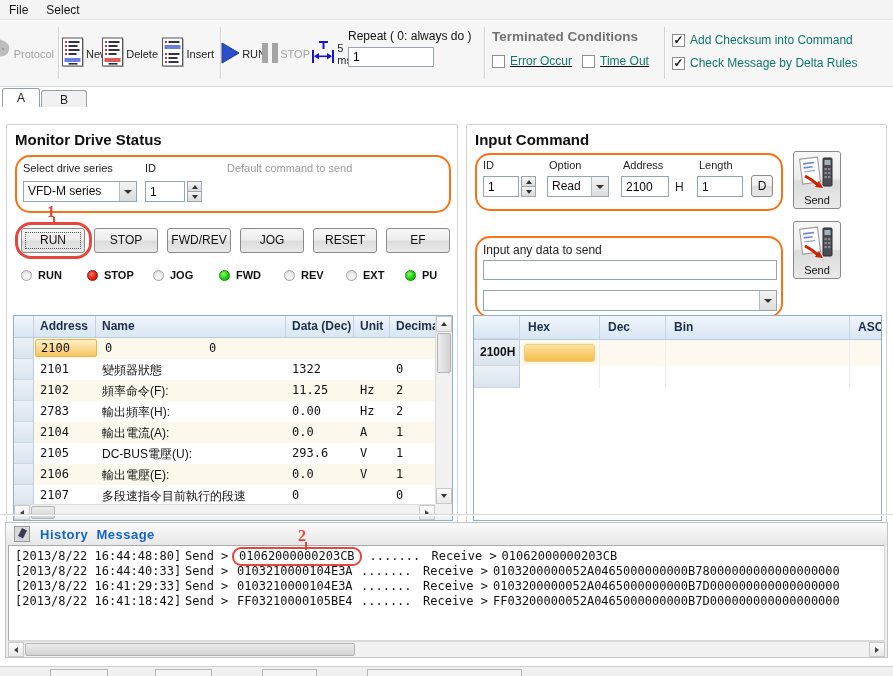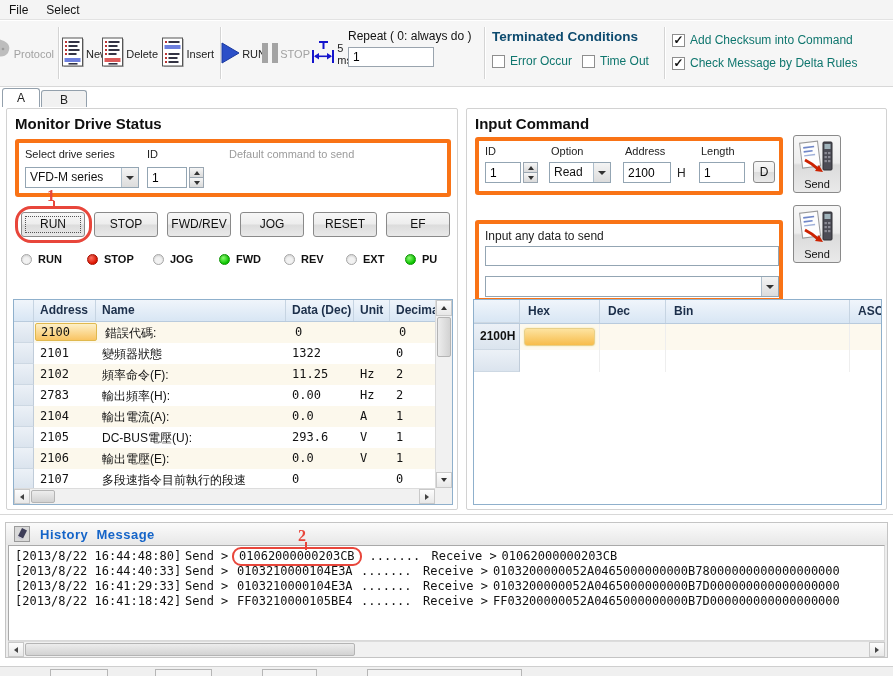--- a/index.html
+++ b/index.html
@@ -16,39 +16,39 @@
   .tsep { position:absolute; top:6px; height:52px; width:1px; background:#d4d4d4; box-shadow:1px 0 0 #fff; }
   .tbtn { position:absolute; top:6px; display:flex; align-items:center; justify-content:flex-end; height:52px; cursor:default; }
   .tbtn .ticon { height:36px; display:flex; align-items:center; justify-content:center; }
   .tbtn .tlabel { font-size:11px; color:#222; margin-top:2px; }
   .tbtn.disabled .tlabel { color:#a2a2a2; }
   .drop-arrow { position:absolute; width:0; height:0; border-left:4px solid transparent; border-right:4px solid transparent; border-top:4px solid #222; top:28px; }
   .repeat-group { position:absolute; left:348px; top:8px; }
   .repeat-label { font-size:12px; color:#111; }
   .repeat-input { display:block; margin-top:4px; width:86px; height:20px; border:1px solid #9aa4ae; background:#fff; font-size:12px; padding:1px 4px; font-family:"Liberation Sans",sans-serif; }
   .term-group { position:absolute; left:492px; top:8px; width:166px; }
-  .term-title { color:#0c4a6e; font-weight:bold; font-size:13.5px; }
+  .term-title { color:#737373; font-weight:bold; font-size:13.5px; }
   .cb-line { display:flex; align-items:center; margin-top:10px; }
   .checkbox { width:13px; height:13px; background:#fff; border:1px solid #8e8e8e; display:inline-flex; align-items:center; justify-content:center; flex:0 0 13px; }
   .checkbox .mark { font-size:12px; font-weight:bold; color:#111; line-height:10px; margin-top:-1px; }
   .cb-label { margin-left:5px; font-size:12px; color:#0f766e; white-space:nowrap; }
   .opt-col { position:absolute; left:672px; top:12px; }
   .opt-col .cb-line { margin-top:0; }
   .opt-col .cb-line + .cb-line { margin-top:9px; }
 
   
   .tabrow { position:absolute; left:0; top:88px; width:893px; height:19px; }
   .tab { position:absolute; border:1px solid #93a0ac; border-bottom:none; border-radius:3px 3px 0 0; font-size:12px; text-align:center; padding-top:2px; background:#f1f1f1; color:#222; cursor:default; }
   .tab.active { background:#fff; height:19px; z-index:2; }
   .tab.inactive { height:17px; top:2px; }
 
   
-  .panel { position:absolute; background:#fff; border:1px solid #d2d2d2; border-radius:2px; }
+  .panel { position:absolute; background:#fff; border:1px solid #d2d2d2; border-radius:2px;margin-top:16px; }
   .panel-title { font-size:15px; font-weight:bold; color:#101010; position:absolute; left:8px; top:6px; }
-  .groupbox { position:absolute; border:4px solid #f97316; border-radius:3px; background:#fff; }
+  .groupbox { position:absolute; border:2px solid #f97316; border-radius:15px; background:#fff; }
   .flabel { position:absolute; font-size:11px; color:#222; white-space:nowrap; }
   .flabel.dim { color:#9b9b9b; }
   .win-input { position:absolute; border:1px solid #93a5b3; background:#fff; font-size:12px; font-family:"Liberation Sans",sans-serif; padding:1px 4px; height:21px; }
   .win-input.dim { color:#9b9b9b; }
   .mono { font-family:"DejaVu Sans Mono", monospace; }
   .combo { position:absolute; height:21px; border:1px solid #93a5b3; background:#fff; display:flex; }
   .combo .combo-text { flex:1; font-size:12px; padding:2px 4px; white-space:nowrap; overflow:hidden; }
   .combo .combo-btn { width:17px; background:linear-gradient(#f4f4f4,#dcdcdc); border-left:1px solid #aebecb; display:flex; align-items:center; justify-content:center; }
   .arr-d { width:0; height:0; border-left:4px solid transparent; border-right:4px solid transparent; border-top:4px solid #333; }
   .arr-u { width:0; height:0; border-left:3px solid transparent; border-right:3px solid transparent; border-bottom:4px solid #333; }
@@ -256,21 +256,21 @@
     </div>
 
     <div class="repeat-group">
       <span class="repeat-label">Repeat ( 0: always do )</span>
       <input class="repeat-input" value="1" style="">
     </div>
     <div class="tsep" style="left:484px;"></div>
 
     <div class="term-group">
       <div class="term-title">Terminated Conditions</div>
-      <div style="display:flex; gap:10px;">
+      <div style="display:flex; gap:10px;text-decoration:underline;">
         <div class="cb-line">
           <span class="checkbox">
               <span class="mark"></span>
             </span>
           <span class="cb-label">Error Occur</span>
         </div>
         <div class="cb-line">
           <span class="checkbox">
               <span class="mark"></span>
             </span>
@@ -369,21 +369,20 @@
         <div class="c-rowhdr"></div>
         <div class="c-addr">Address</div>
         <div class="c-name">Name</div>
         <div class="c-data">Data (Dec)</div>
         <div class="c-unit">Unit</div>
         <div class="c-dec">Decimal</div>
       </div>
       <div class="dt-row alt">
         <div class="dt-rowhdr"></div>
         <div class="dt-cell c-addr mono cell-sel">2100</div>
-        <div class="dt-cell c-name">錯誤代碼:</div>
         <div class="dt-cell c-data mono">0</div>
         <div class="dt-cell c-unit mono"></div>
         <div class="dt-cell c-dec mono">0</div>
       </div>
       <div class="dt-row">
         <div class="dt-rowhdr"></div>
         <div class="dt-cell c-addr mono">2101</div>
         <div class="dt-cell c-name">變頻器狀態</div>
         <div class="dt-cell c-data mono">1322</div>
         <div class="dt-cell c-unit mono"></div>

